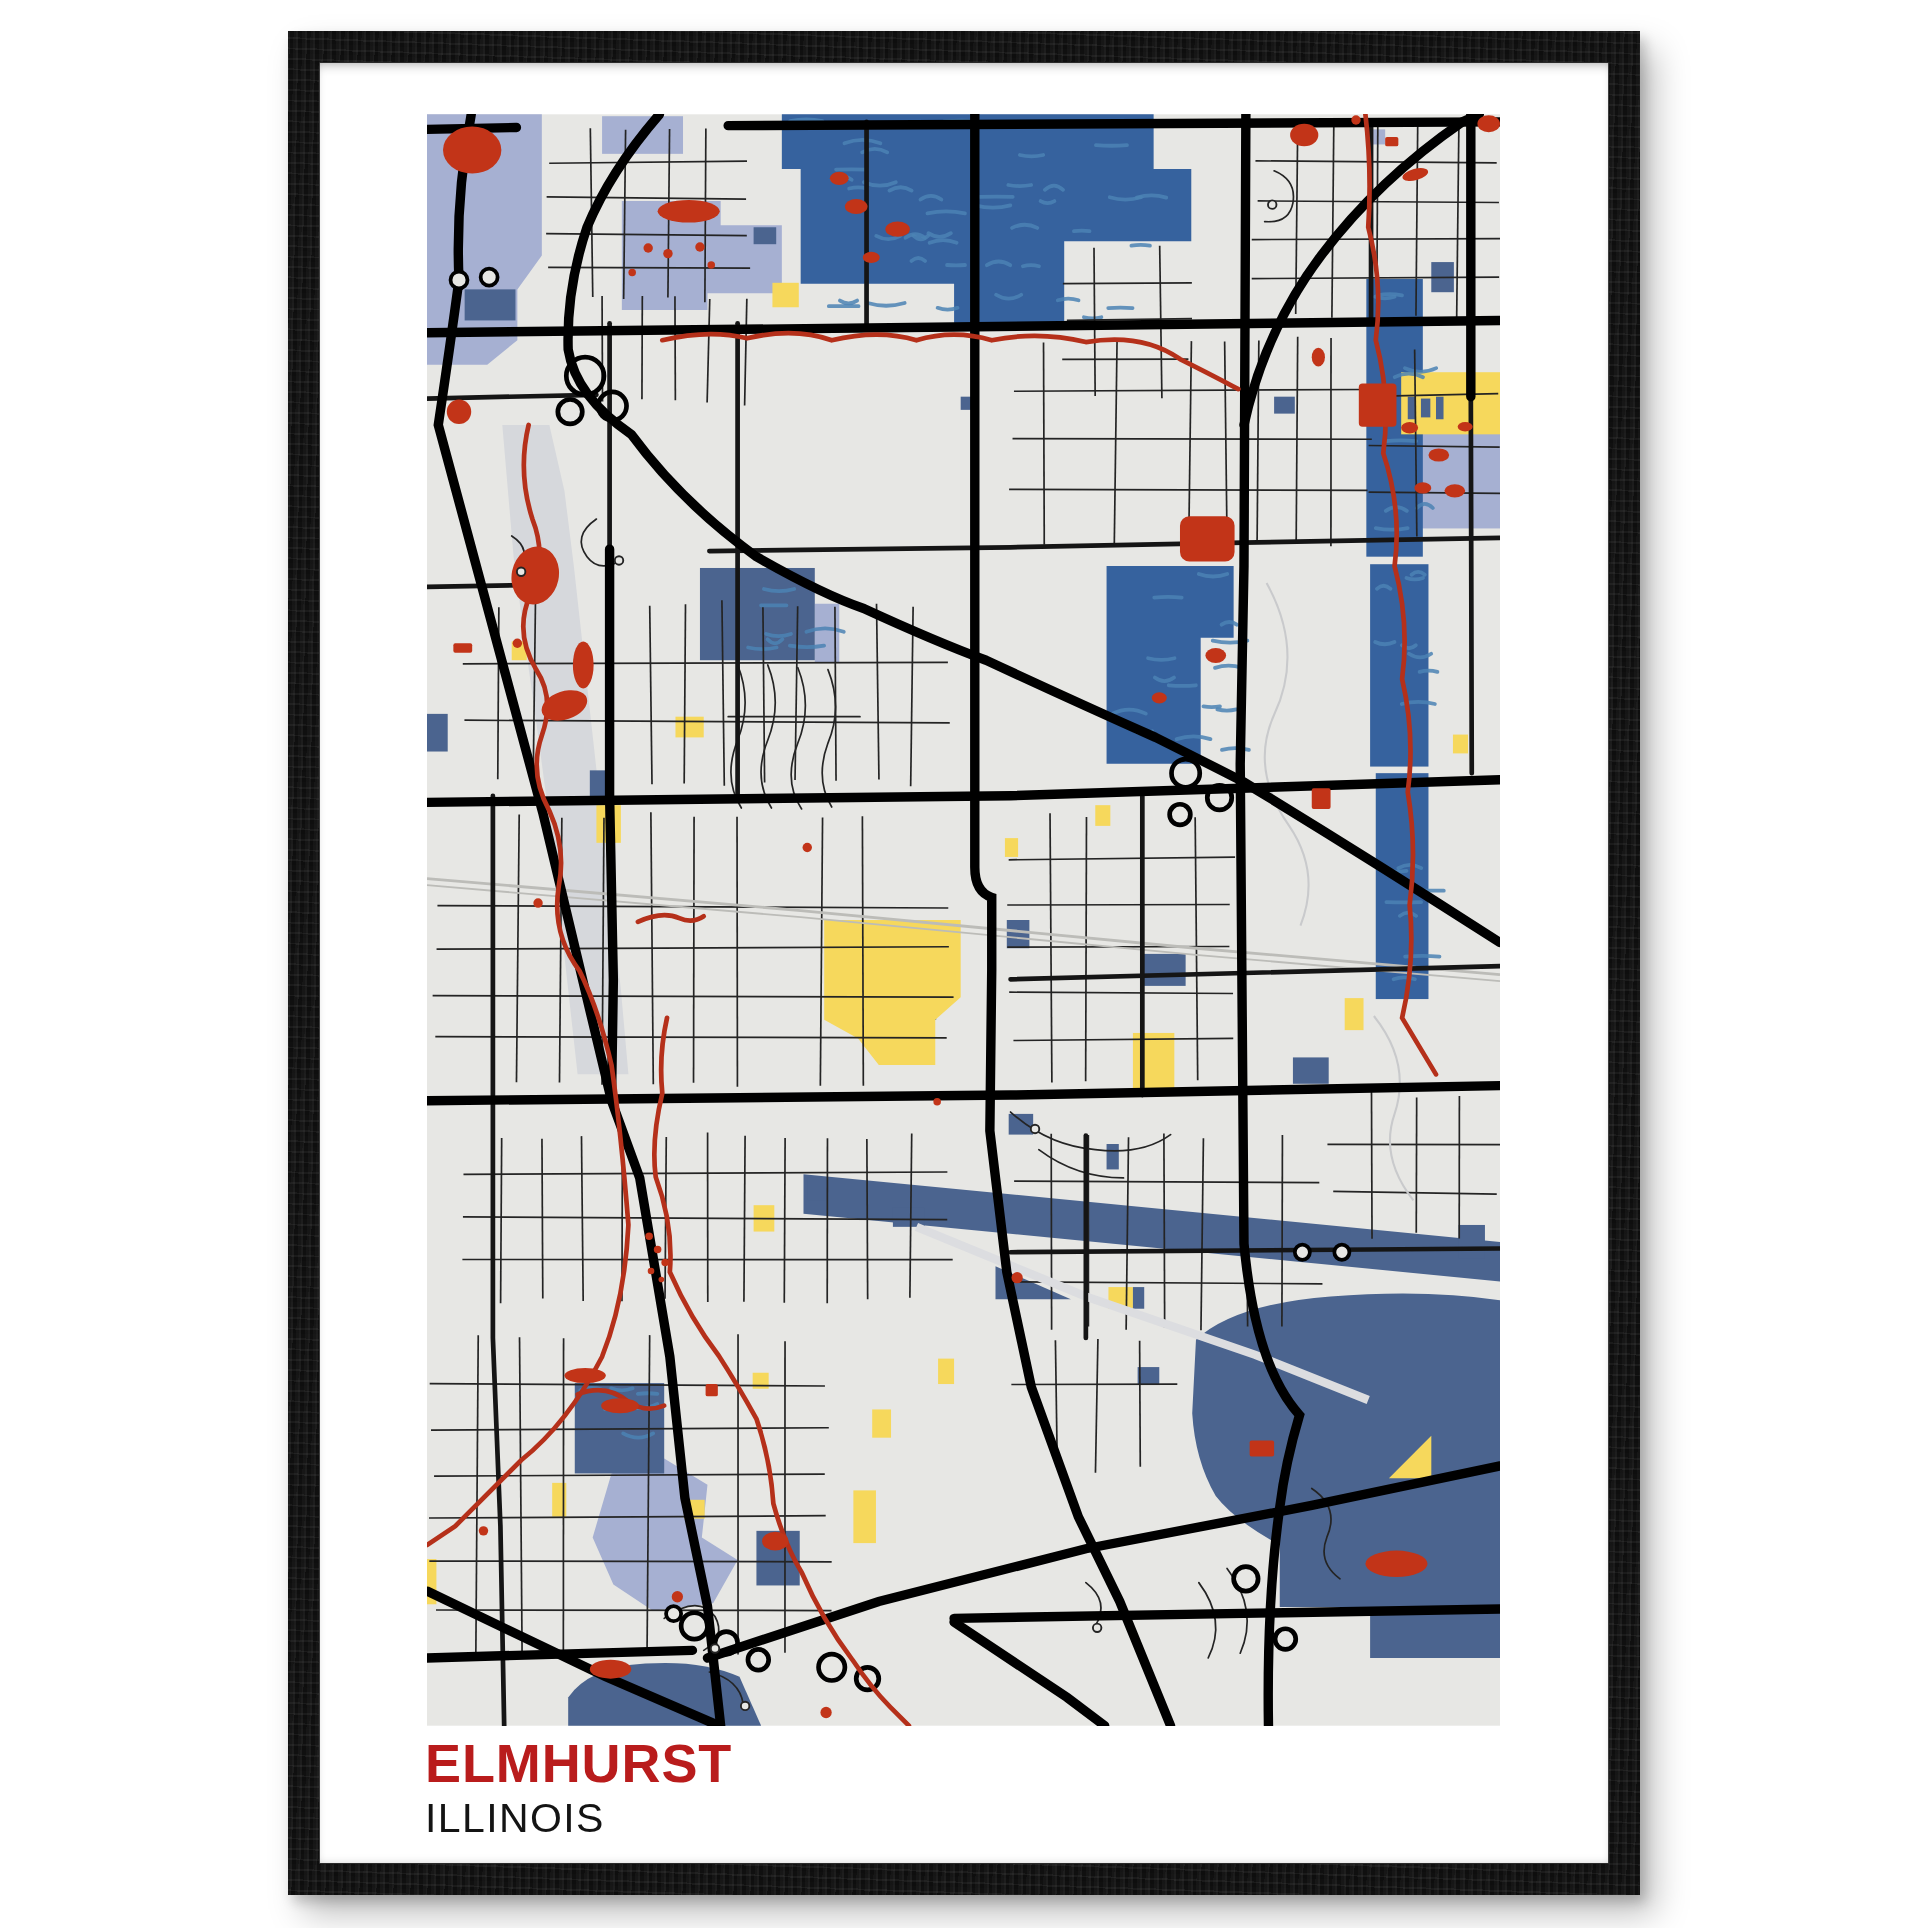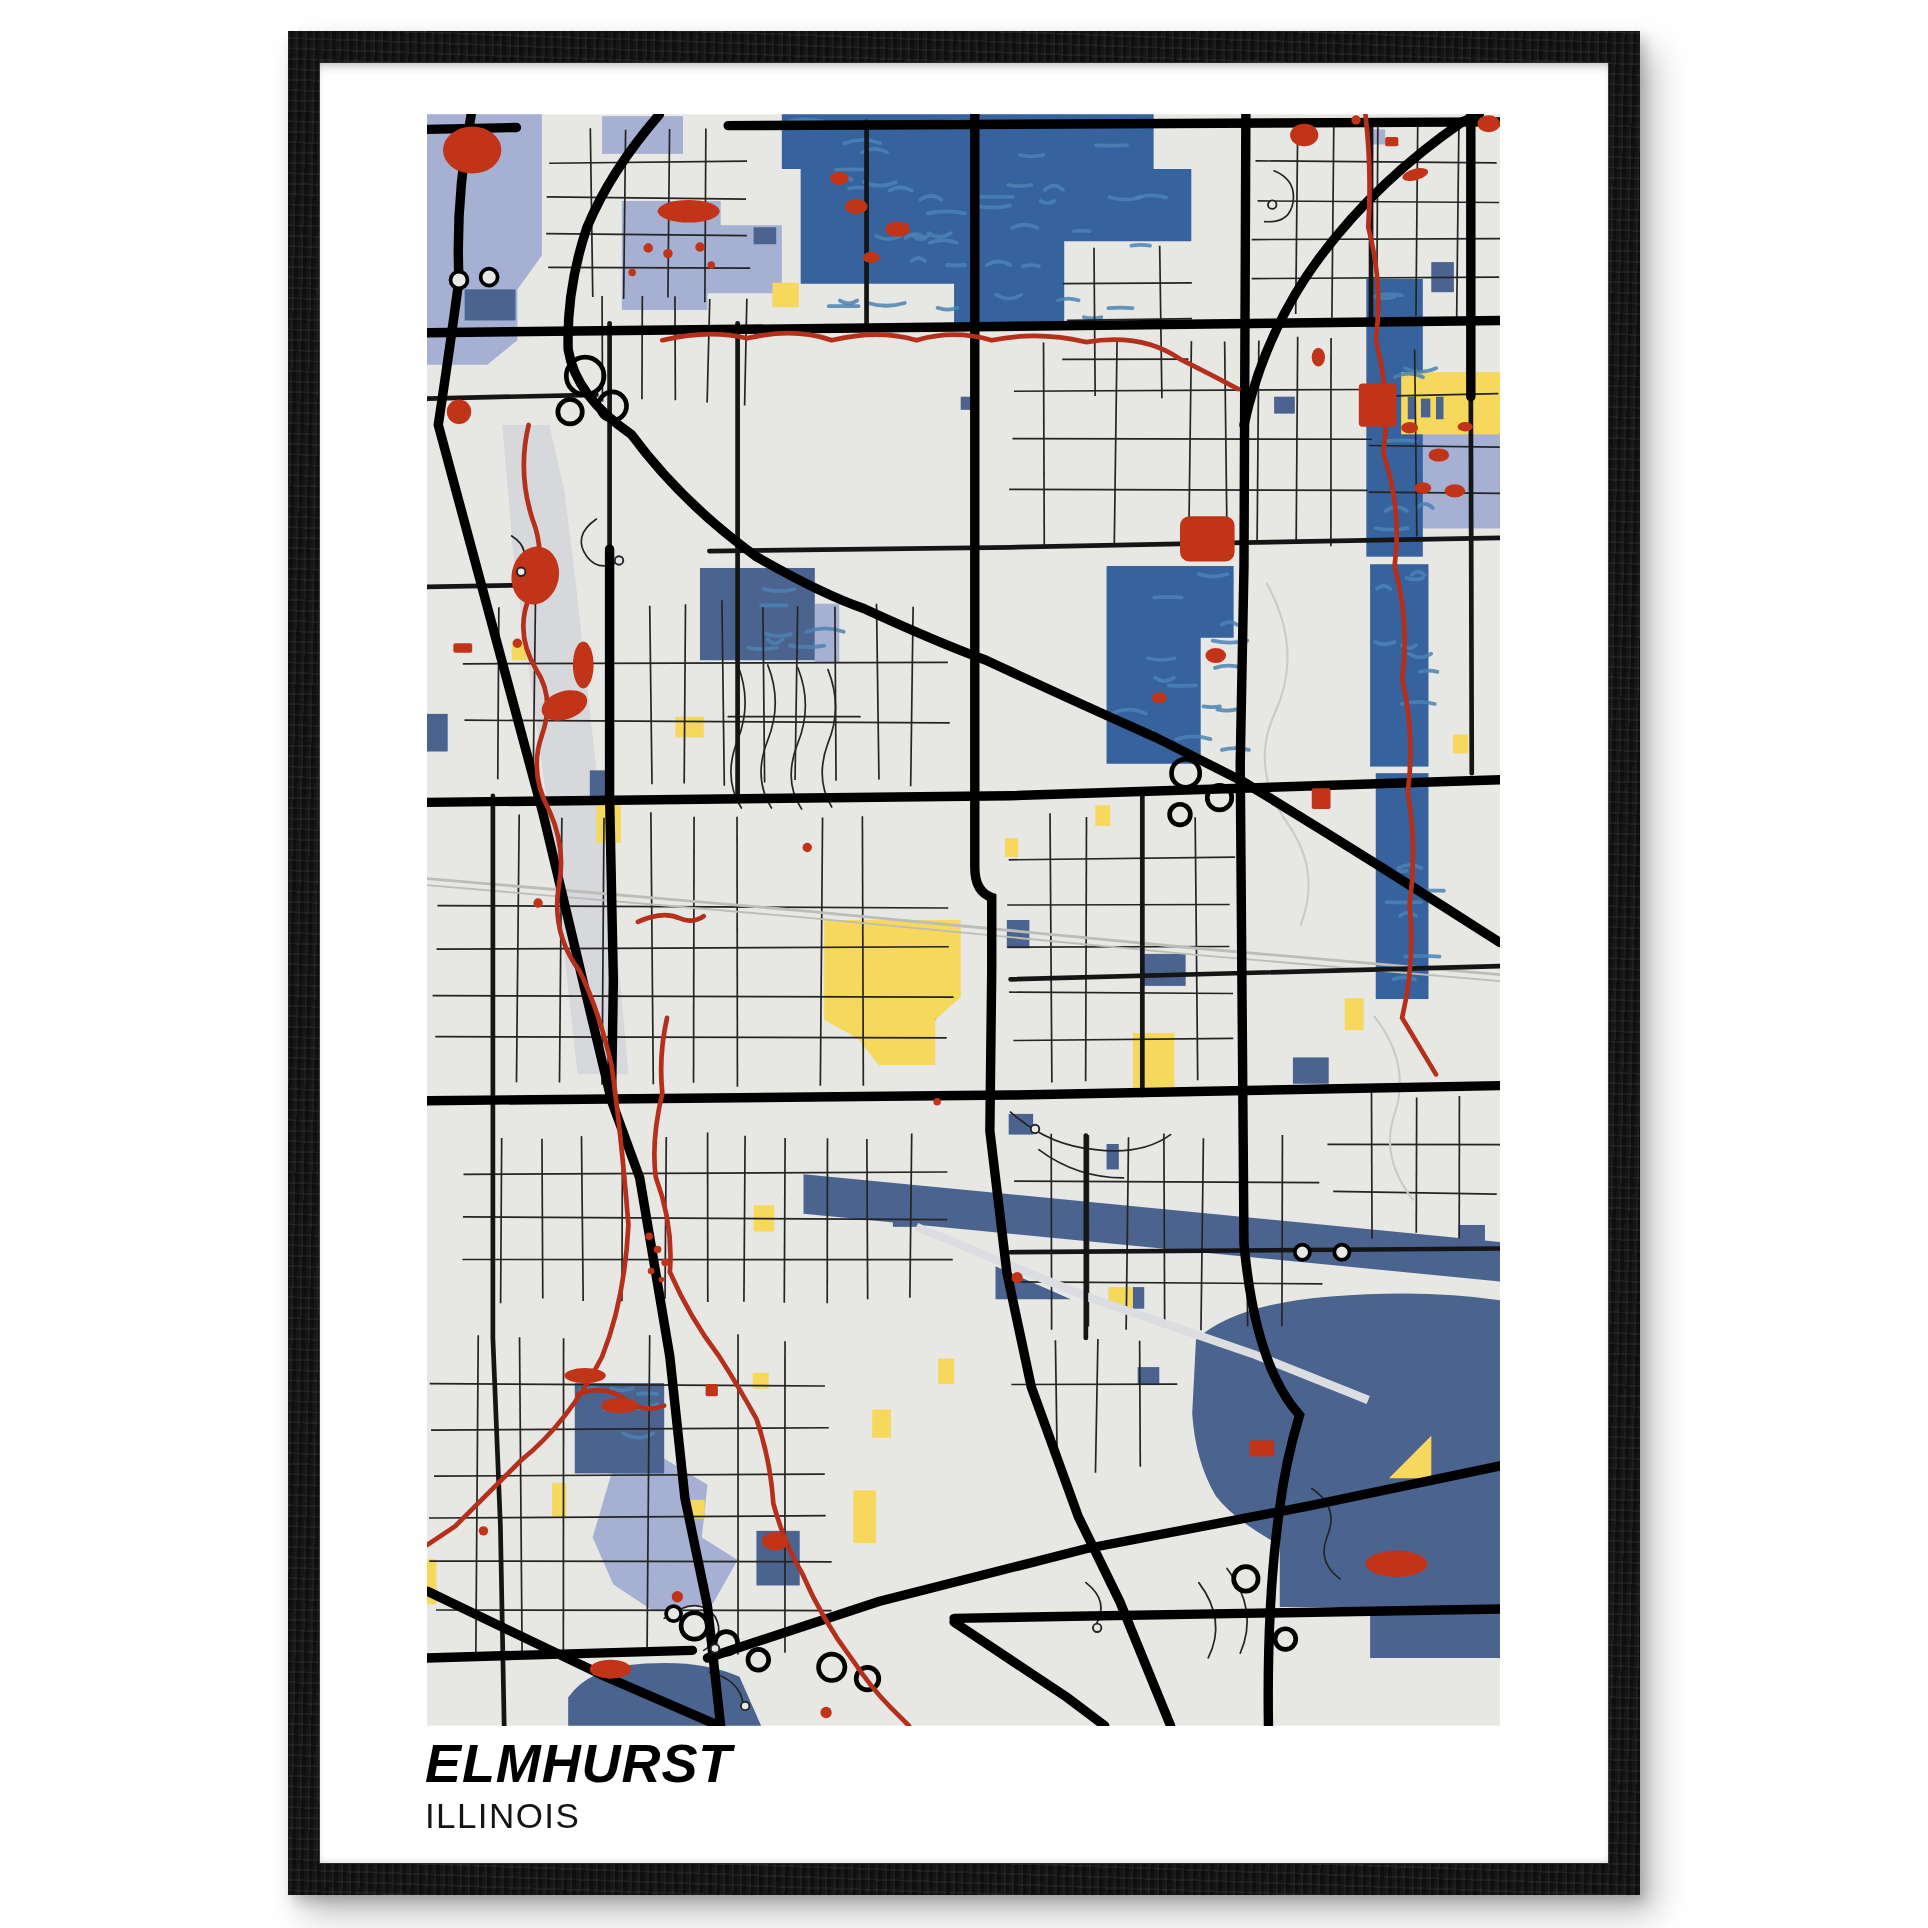--- a/index.html
+++ b/index.html
@@ -9,22 +9,22 @@
          background:
            repeating-linear-gradient(91deg, rgba(255,255,255,0.06) 0 1.9px, rgba(0,0,0,0) 1.9px 5.6px, rgba(255,255,255,0.03) 5.6px 8.5px),
            repeating-linear-gradient(2deg, #0e0e0e 0 3.8px, #1b1b1b 3.8px 5.6px, #101010 5.6px 10.4px),
            #141414;
          box-shadow: 15px 19px 32px rgba(0,0,0,0.25), 4.7px 6.6px 11.3px rgba(0,0,0,0.18);}
   .mat{position:absolute;left:31px;top:31px;right:31px;bottom:31px;background:#ffffff;
        box-shadow: inset 0 0 0 0.9px #2a2a2a, inset 0 7.5px 13px -7.5px rgba(0,0,0,0.45), inset 0 -5.6px 11.3px -8.5px rgba(0,0,0,0.35);}
   .map-print{position:absolute;left:427px;top:114px;width:1073px;height:1612px;}
   .map-print svg{display:block;width:100%;height:100%;}
   .title-block{position:absolute;left:425px;top:1736px;display:flex;flex-direction:column;}
-  .city-name{font-size:54px;font-weight:700;letter-spacing:0.9px;color:#000000;line-height:1.0;font-style:italic;}
-  .state-name{font-size:35px;font-weight:400;letter-spacing:1.4px;color:#141414;line-height:1.0;margin-top:7.5px;}
+  .city-name{font-size:54px;font-weight:700;letter-spacing:0.9px;color:#b91c1c;line-height:1.0;}
+  .state-name{font-size:41px;font-weight:400;letter-spacing:1.4px;color:#141414;line-height:1.0;margin-top:7.5px;}
 </style>
 </head>
 <body>
 
 <div class="page">
   <div class="frame">
     <div class="mat"></div>
   </div>
   <div class="map-print" id="map-print">
       <svg viewBox="0 0 1140 1712">

